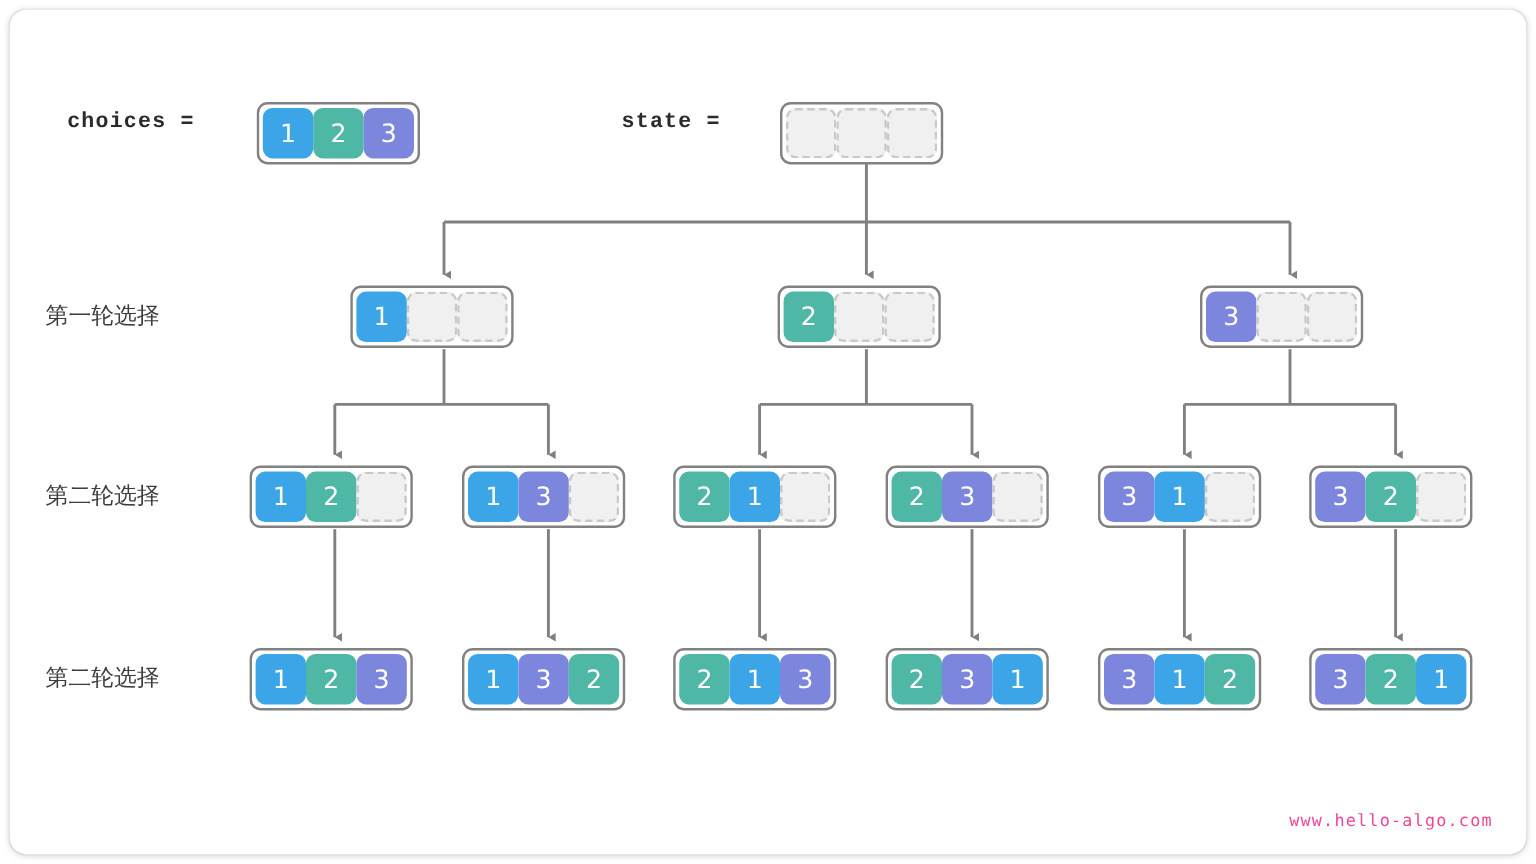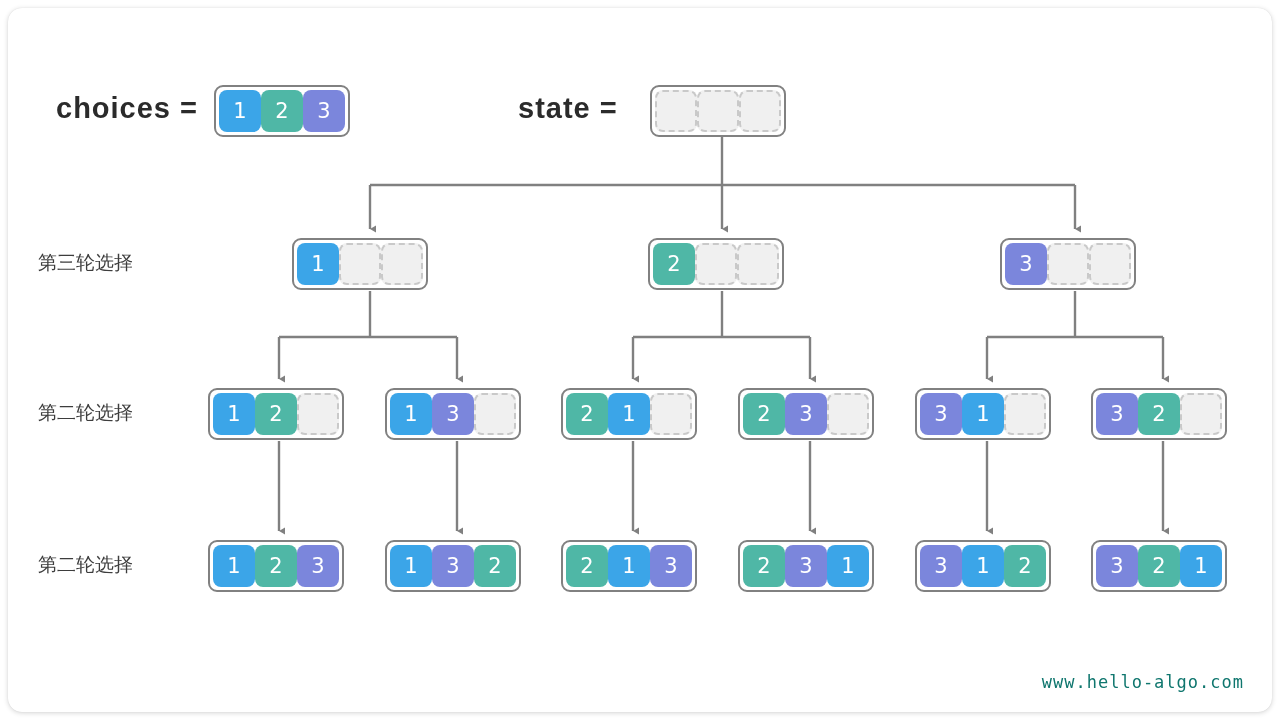--- a/index.html
+++ b/index.html
@@ -34,23 +34,23 @@
     left: 0;
     top: 0;
     width: 1280px;
     height: 720px;
     pointer-events: none;
   }
 
   
   .eq-label {
     position: absolute;
-    font-family: Liberation Sans, sans-serif;
+    font-family: Liberation Mono, monospace;
     font-weight: bold;
-    font-size: 29px;
+    font-size: 18px;
     color: #2b2b2b;
     white-space: nowrap;
     letter-spacing: 1px;
   }
 
   
   .row-label {
     position: absolute;
     font-family: "DejaVu Sans", "Liberation Sans", sans-serif;
     font-size: 19px;
@@ -90,22 +90,22 @@
     background: #f0f0f0;
     border: 2px dashed #c9c9c9;
     color: transparent;
   }
 
   .watermark {
     position: absolute;
     right: 36px;
     bottom: 28px;
     font-family: "DejaVu Sans Mono", "Liberation Mono", monospace;
-    font-size: 17px;
-    color: #0f766e;
+    font-size: 14px;
+    color: #ec4899;
     letter-spacing: 1px;
   }
 </style>
 </head>
 <body>
 
 <div id="canvas">
   <div class="card"></div>
 
   <svg id="svg-lines" viewBox="0 0 1280 720" xmlns="http://www.w3.org/2000/svg">
@@ -153,21 +153,21 @@
       <div class="cell v3">3</div>
     </div>
 
   <div class="eq-label" style="left:518px; top:92px;">state =</div>
   <div class="group" id="state-group" style="left:650px; top:85px;">
       <div class="cell empty"></div>
       <div class="cell empty"></div>
       <div class="cell empty"></div>
     </div>
 
-  <div class="row-label" style="left:38px; top:250px;">第三轮选择</div>
+  <div class="row-label" style="left:38px; top:250px;">第一轮选择</div>
   <div class="row-label" style="left:38px; top:400px;">第二轮选择</div>
   <div class="row-label" style="left:38px; top:552px;">第二轮选择</div>
 
   <div id="tree-rows">
       <div class="group" style="left: 292px; top: 238px;">
         <div class="cell v1">1</div>
         <div class="cell empty"></div>
         <div class="cell empty"></div>
       </div>
       <div class="group" style="left: 648px; top: 238px;">

